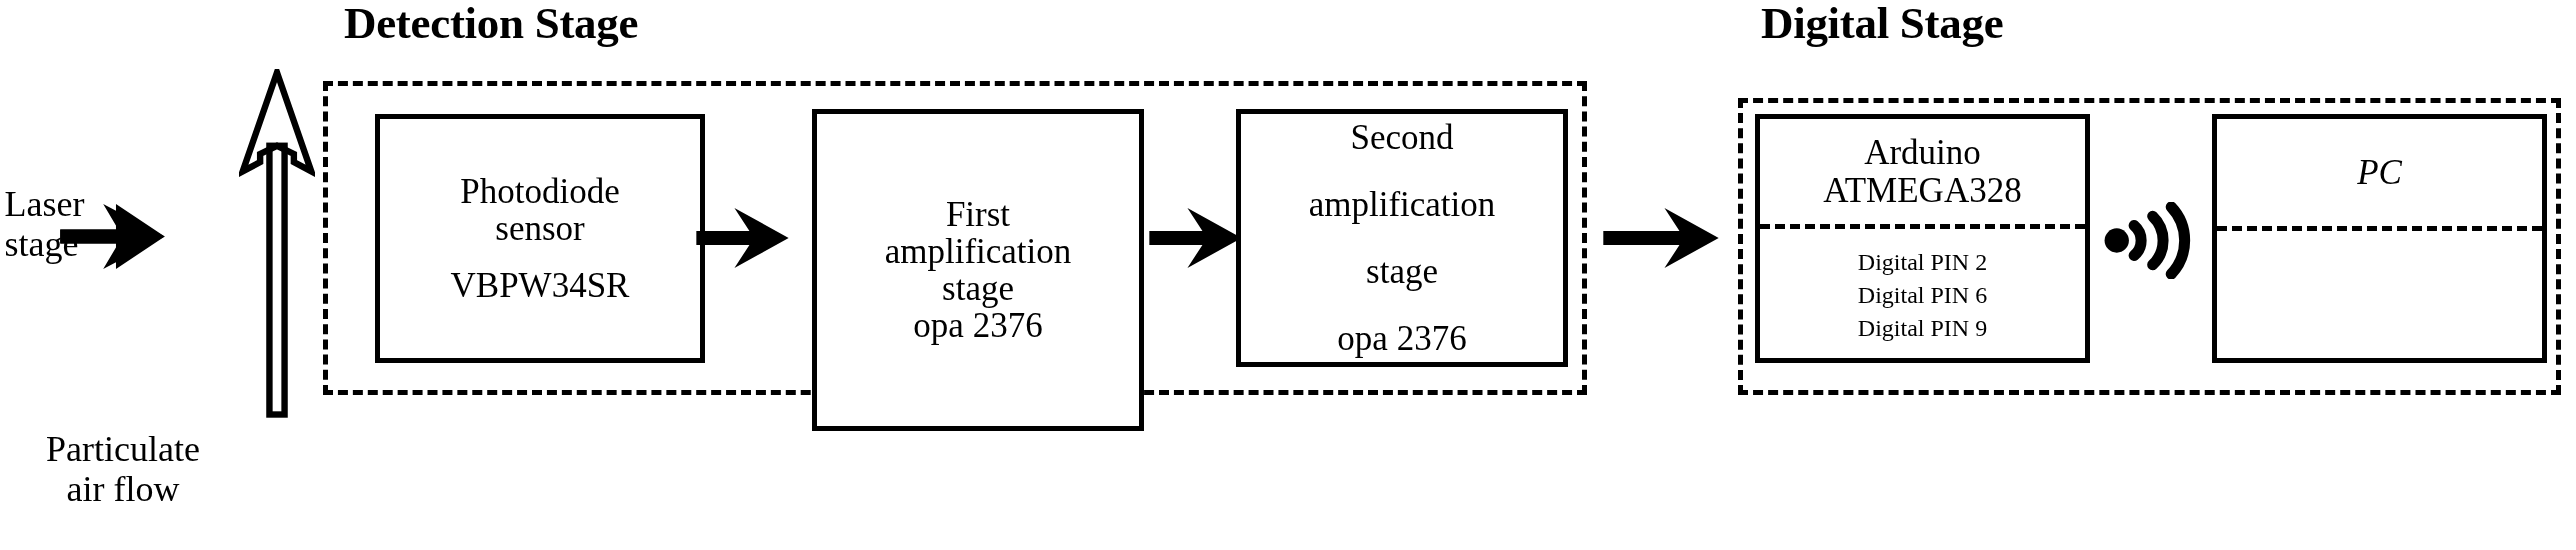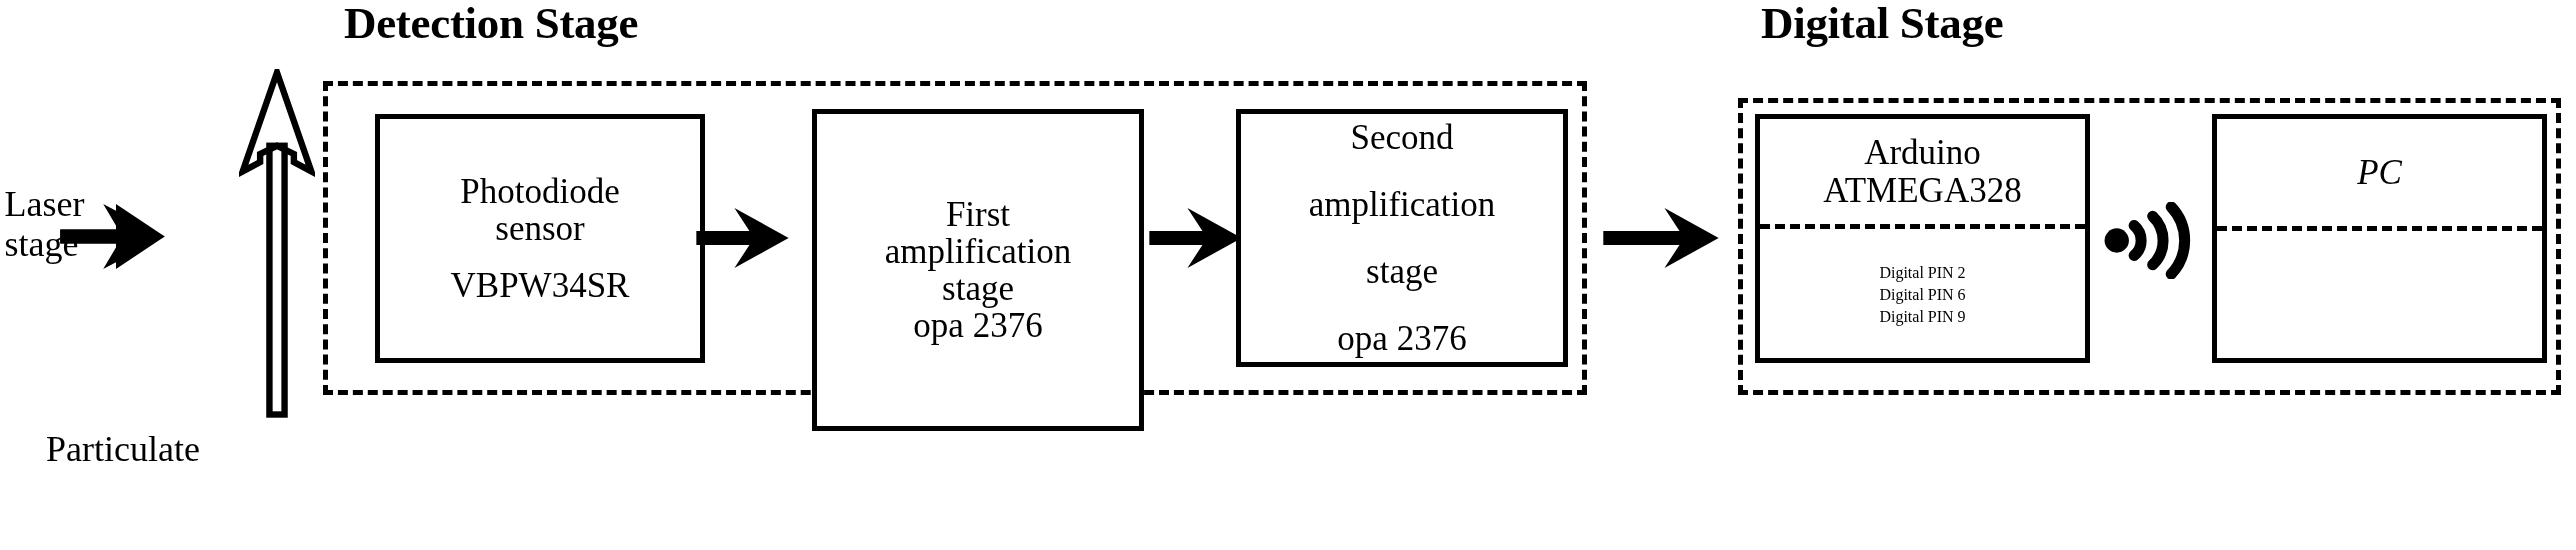--- a/index.html
+++ b/index.html
@@ -82,21 +82,21 @@
     border-top: 5.2px dashed #000000;
     height: 0;
     flex: 0 0 auto;
   }
   #arduino-box .split-top    { height: 107px; }
   #arduino-box .split-bottom { height: 131px; padding-top: 3.5px; }
   #pc-box .split-top         { height: 107px; font-style: italic; }
   #pc-box .split-bottom      { height: 131px; }
 
   .pin-line {
-    font-size: 16px;
+    font-size: 24px;
     line-height: 1.38;
     text-align: center;
     white-space: nowrap;
   }
 
   
   .free-label {
     position: absolute;
     font-size: 36px;
     line-height: 1.12;
@@ -143,20 +143,21 @@
     <svg width="76" height="349" viewBox="0 0 130 600">
 
       <path d="M65,6 L124,176 L94,160 L94,146 L65,132 L36,146 L36,160 L6,176 Z" fill="none" stroke="#000" stroke-width="11" stroke-linejoin="miter"></path>
 
       <rect x="52" y="132" width="26" height="462" fill="none" stroke="#000" stroke-width="11"></rect>
     </svg>
   </div>
 
   <div class="free-label" id="airflow-label">
     <div>Particulate</div>
+    <div>air flow</div>
   </div>
 
   <div class="stage-box" id="detection-stage-container"></div>
 
   <div class="comp-box" id="photodiode-box">
     <div class="comp-line">Photodiode</div>
     <div class="comp-line">sensor</div>
     <div class="comp-line gap-above">VBPW34SR</div>
   </div>
 

